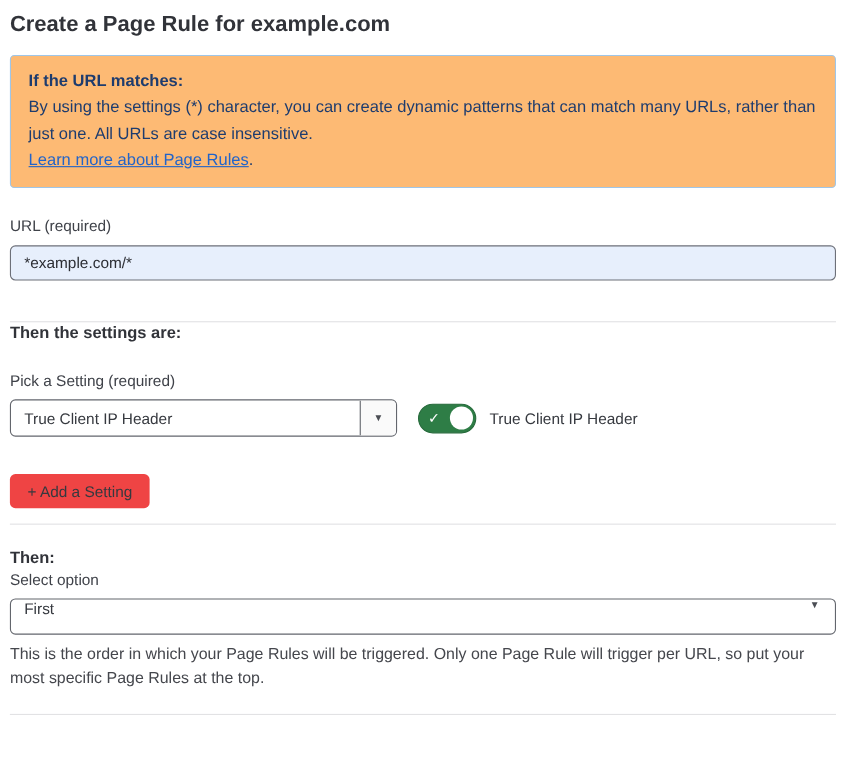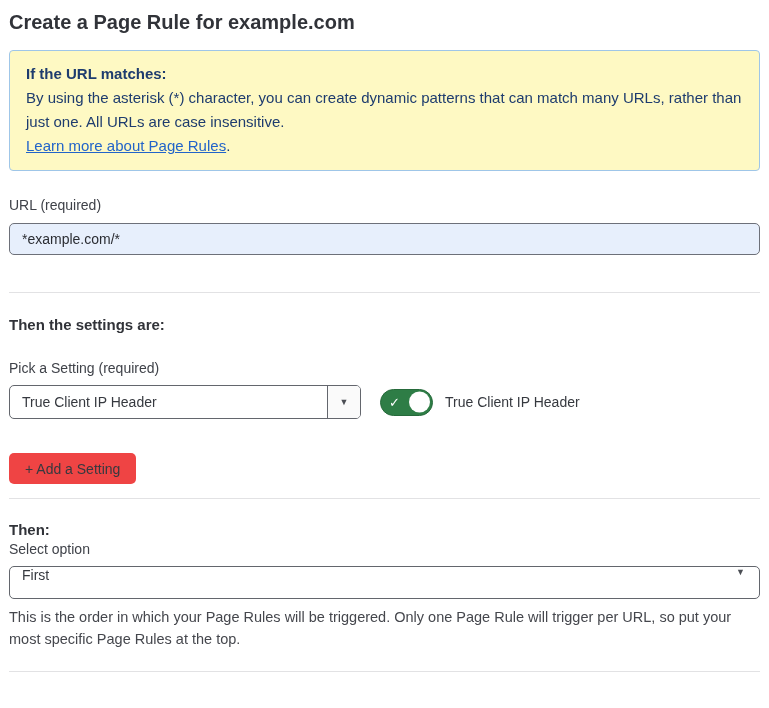--- a/index.html
+++ b/index.html
@@ -17,21 +17,21 @@
     font-size: 20px;
     font-weight: 700;
     color: #313339;
     line-height: 28px;
     margin-top: 2px;
   }
 
   
   .info-box {
     margin-top: 14px;
-    background: #fef9c3;
+    background: #fdba74;
     border: 1px solid #9fc6e8;
     border-radius: 4px;
     padding: 11px 16px 12px 16px;
     color: #1e3c6e;
     font-size: 15px;
     line-height: 24px;
   }
   .info-heading { font-weight: 700; }
   .info-body { margin-top: 0px; }
   .info-link-row { }
@@ -72,21 +72,21 @@
   .divider-1 { margin-top: 37px; }
   .divider-2 { margin-top: 14px; }
   .divider-3 { margin-top: 21px; }
 
   .section-heading {
     font-size: 15px;
     font-weight: 700;
     color: #313339;
     line-height: 20px;
   }
-  .settings-heading { margin-top: 22px; }
+  .settings-heading { }
   .order-heading { margin-top: 21px; }
 
   .picker-label { margin-top: 24px; }
   .setting-row {
     margin-top: 8px;
     display: flex;
     align-items: center;
   }
 
   
@@ -206,21 +206,21 @@
 </style>
 </head>
 <body>
 
 <div class="container">
 
   <h1 class="page-title">Create a Page Rule for example.com</h1>
 
   <div class="info-box">
     <div class="info-heading">If the URL matches:</div>
-    <div class="info-body">By using the asterisk (*) character, you can create dynamic patterns that can match many URLs, rather than just one. All URLs are case insensitive.</div>
+    <div class="info-body">By using the settings (*) character, you can create dynamic patterns that can match many URLs, rather than just one. All URLs are case insensitive.</div>
     <div class="info-link-row"><a class="info-link">Learn more about Page Rules</a><span class="info-link-suffix">.</span></div>
   </div>
 
   <div class="field-label url-label">URL (required)</div>
   <input class="url-input" type="text" value="*example.com/*" style="">
 
   <hr class="divider divider-1">
 
   <div class="section-heading settings-heading">Then the settings are:</div>
 

